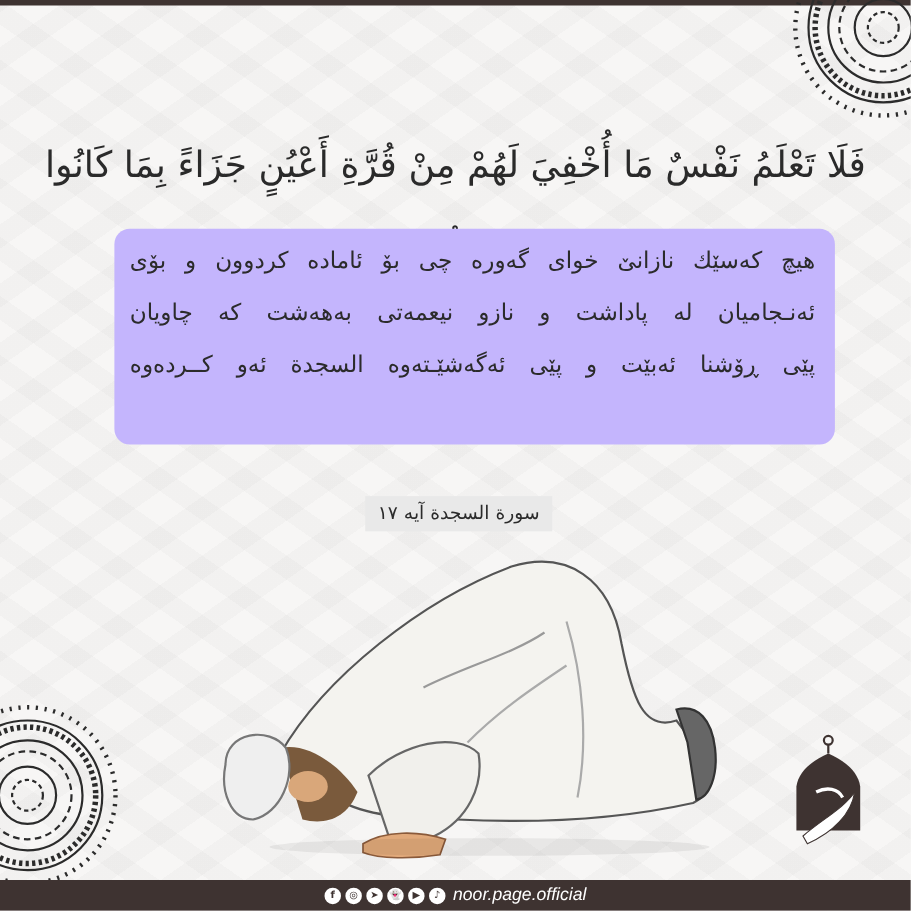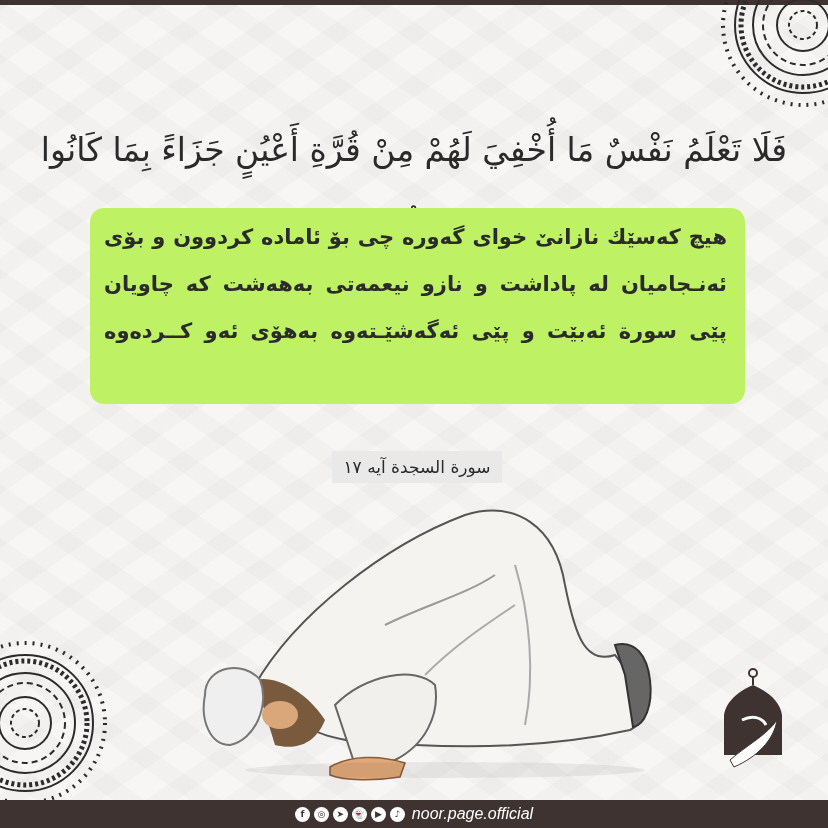--- a/index.html
+++ b/index.html
@@ -19,23 +19,23 @@
     .mandala-tr { right: -60px; top: -60px; width: 170px; height: 170px; }
     .mandala-bl { left: -60px; bottom: 20px; width: 170px; height: 170px; }
 
     .verse {
       position: absolute; left: 20px; right: 20px; top: 110px; height: 80px;
       direction: rtl; text-align: center;
       font-family: "DejaVu Serif", serif; font-size: 33px; line-height: 80px;
       color: #2a2a2a; letter-spacing: 0.5px;
     }
     .translation-box {
-      position: absolute; left: 90px; top: 208px; width: 655px; height: 196px;
-      background: #bef264; border-radius: 14px;
-      direction: rtl; box-sizing: border-box; padding: 6px 18px 0 14px; font-weight: bold;
+      position: absolute; left: 104px; top: 208px; width: 655px; height: 196px;
+      background: #c4b5fd; border-radius: 14px;
+      direction: rtl; box-sizing: border-box; padding: 6px 18px 0 14px;
     }
     .translation-line {
       display: block; font-family: "DejaVu Sans", sans-serif;
       font-size: 21px; line-height: 47px; color: #2b2b2b;
       text-align: justify; text-align-last: justify; white-space: nowrap;
     }
     .reference {
       position: absolute; left: 332px; top: 451px; width: 170px; height: 32px;
       background: #e9e9e9; direction: rtl; text-align: center;
       font-size: 17px; line-height: 32px; color: #2b2b2b;
@@ -84,21 +84,21 @@
     <circle cx="85" cy="85" r="26"></circle>
     <circle cx="85" cy="85" r="14" stroke-dasharray="4 3"></circle>
   </g>
 </svg>
 
 <div class="verse">فَلَا تَعْلَمُ نَفْسٌ مَا أُخْفِيَ لَهُمْ مِنْ قُرَّةِ أَعْيُنٍ جَزَاءً بِمَا كَانُوا يَعْمَلُونَ</div>
 
 <div class="translation-box">
   <span class="translation-line">هیچ کەسێك نازانێ خوای گەورە چی بۆ ئامادە کردوون و بۆی</span>
   <span class="translation-line">ئەنـجامیان لە پاداشت و نازو نیعمەتی بەهەشت کە چاویان</span>
-  <span class="translation-line">پێی سورة ئەبێت و پێی ئەگەشێـتەوە بەهۆی ئەو کــردەوە</span>
+  <span class="translation-line">پێی ڕۆشنا ئەبێت و پێی ئەگەشێـتەوە السجدة ئەو کــردەوە</span>
 </div>
 
 <div class="reference">سورة السجدة آيه ١٧</div>
 
 <svg class="figure" viewBox="0 0 475 285">
 
   <path d="M70 180 C 110 110, 200 40, 280 10 C 330 -5, 370 20, 380 80 C 390 130, 400 160, 430 150 L 445 170 C 460 200, 465 215, 445 225 C 400 235, 330 245, 230 240 C 180 240, 140 235, 120 220 Z" fill="#f4f3ef" stroke="#555" stroke-width="2"></path>
 
   <path d="M200 120 C 240 100, 280 90, 310 70" stroke="#999" stroke-width="2" fill="none"></path>
   <path d="M240 170 C 270 140, 300 120, 330 100" stroke="#aaa" stroke-width="2" fill="none"></path>

